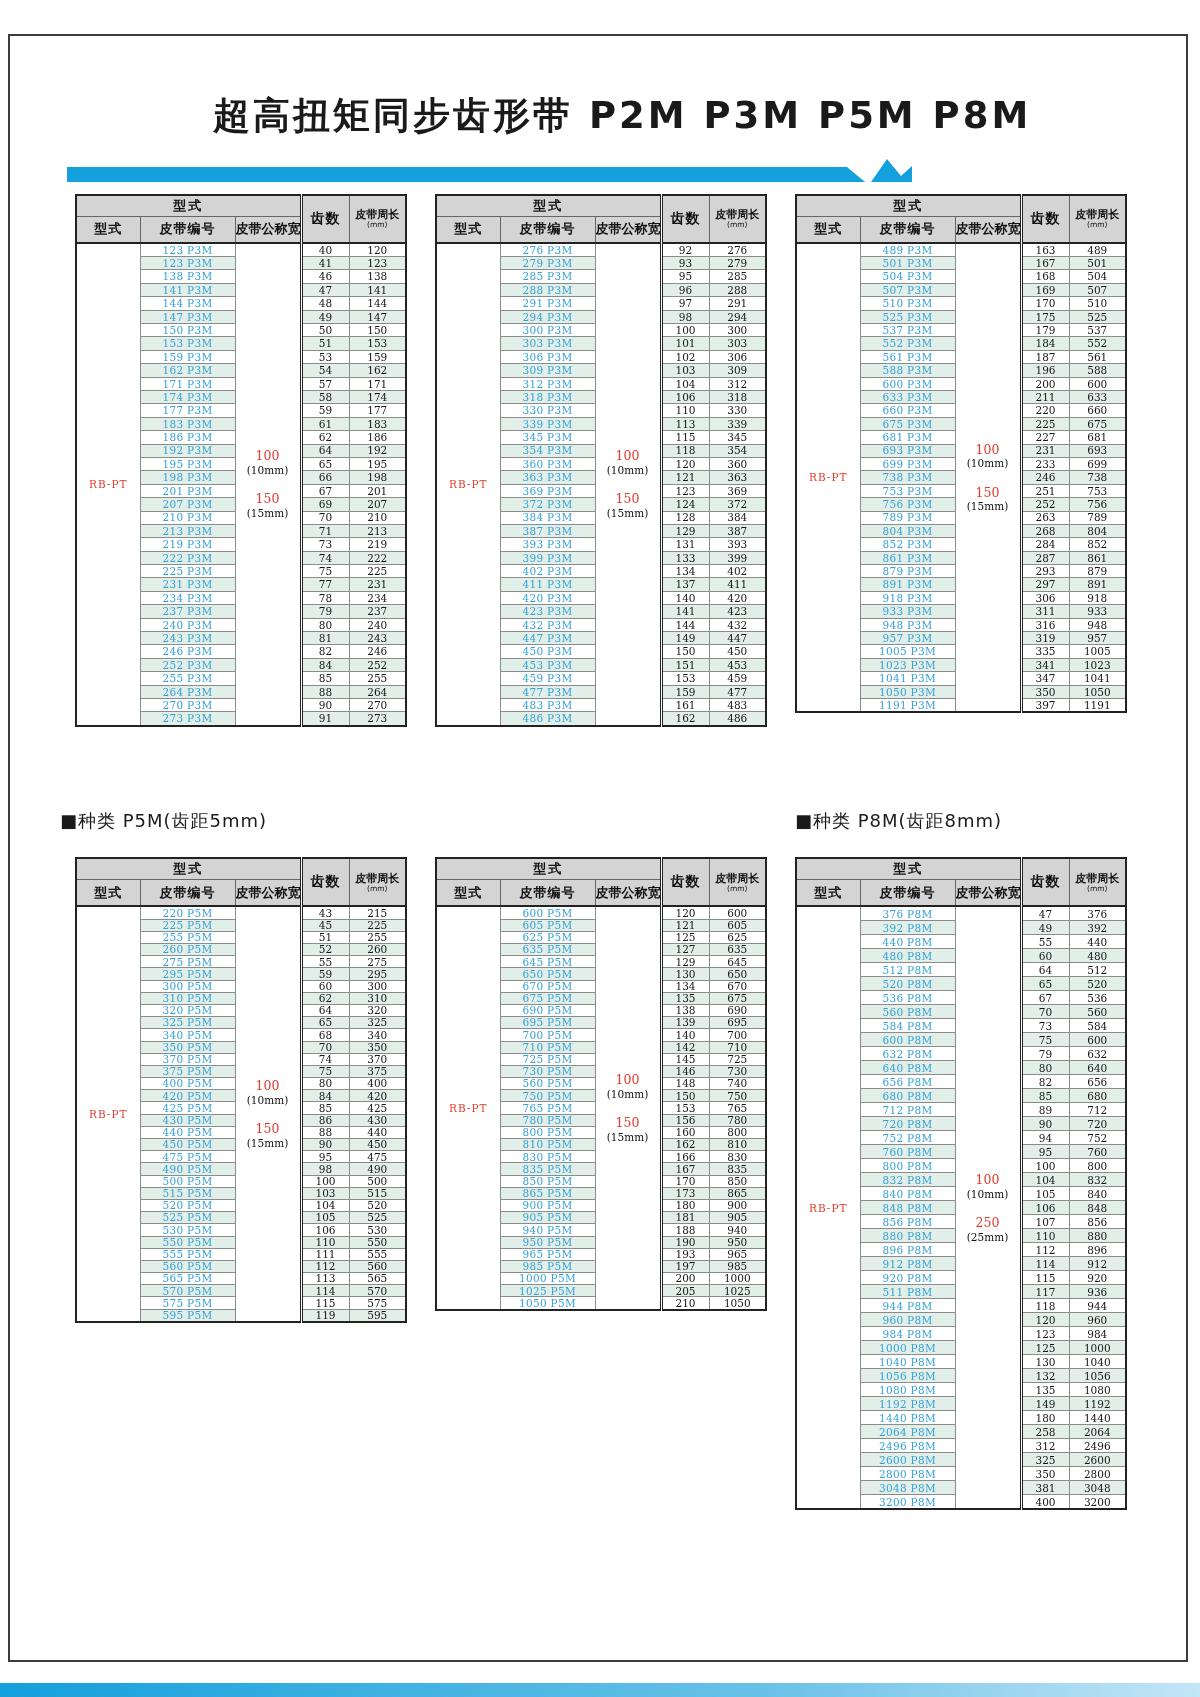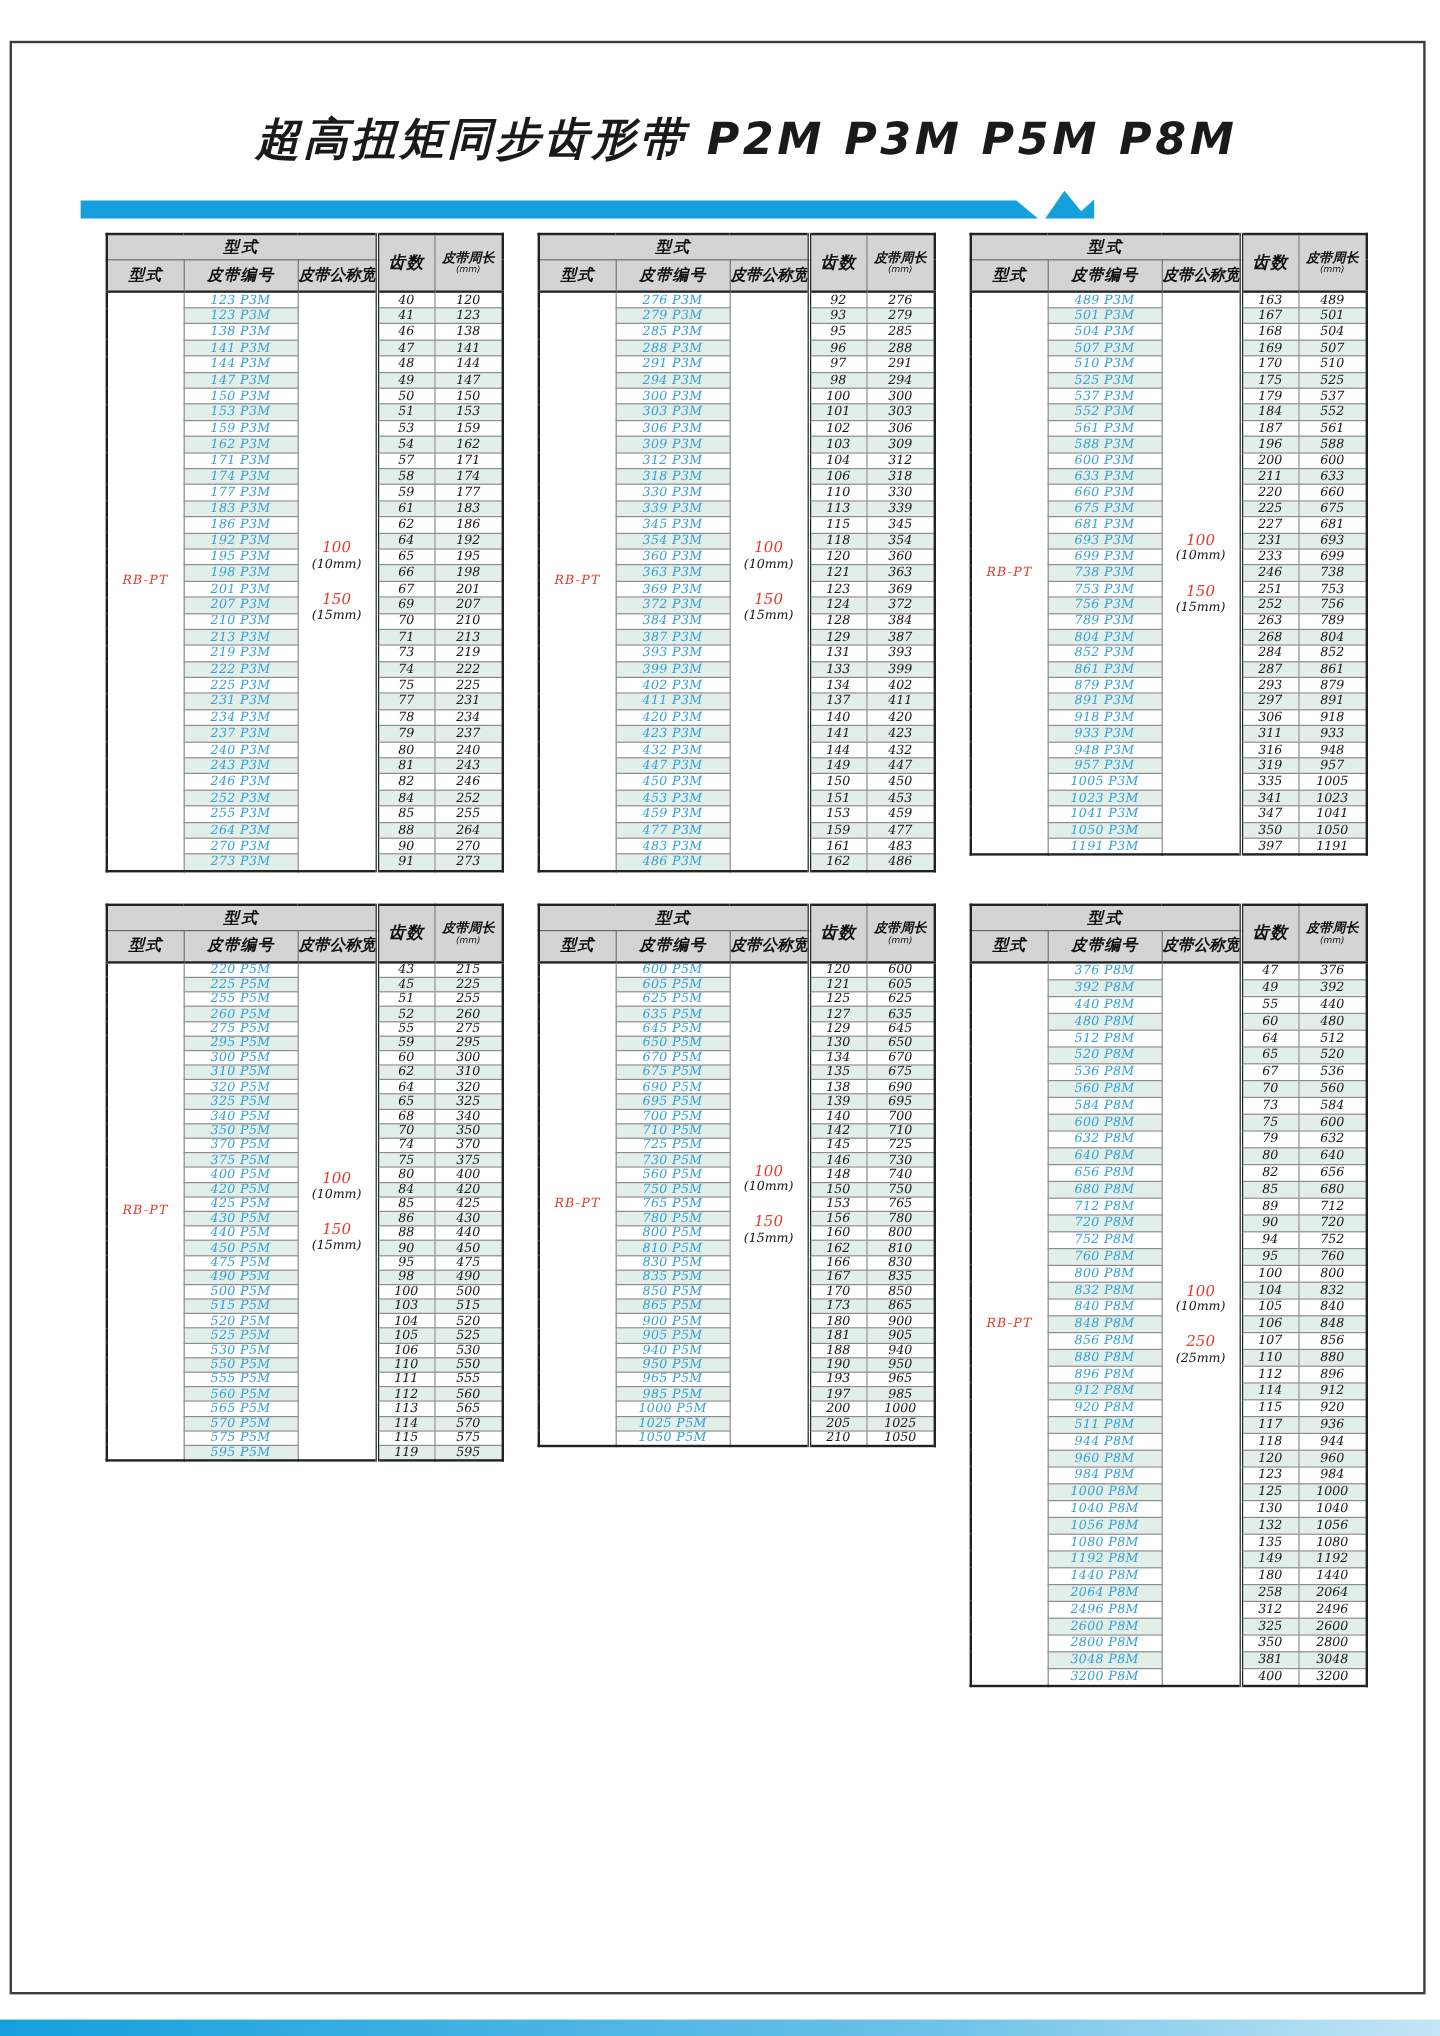--- a/index.html
+++ b/index.html
@@ -2,21 +2,21 @@
 <html style="--accent_blue: #14a0dc; --belt_text: #36a1d6; --highlight_red: #e23b2d; --stripe_green: #e2efe9; --header_gray: #d4d4d4;"><head>
 <meta charset="utf-8">
 <style>
   html,body{margin:0;padding:0;}
   body{
     width:1200px;height:1697px;position:relative;background:#fff;
     font-family:"DejaVu Serif","Liberation Serif",serif;color:#1a1a1a;overflow:hidden;
   }
   .page-frame{
     position:absolute;left:8px;top:34px;width:1180px;height:1628px;
-    border:2px solid #3c3c3c;background:#fff;box-sizing:border-box;overflow:hidden;font-style:italic;
+    border:2px solid #3c3c3c;background:#fff;box-sizing:border-box;overflow:hidden;
   }
   .page-title{
     margin:60px 0 0 203px;font-size:37px;font-weight:600;letter-spacing:3px;
     font-family:"DejaVu Sans","Liberation Sans",sans-serif;line-height:1.1;
   }
   .title-bar{display:block;margin:20px 0 0 57px;}
   .bar-fill{fill:var(--accent_blue,#14a0dc);}
   .section-heading{
     font-size:18px;font-weight:500;letter-spacing:1px;
     font-family:"DejaVu Sans","Liberation Sans",sans-serif;line-height:1.15;
@@ -25,21 +25,21 @@
   .band{
     display:grid;grid-template-columns:332px 332px 332px;column-gap:28px;
     margin-left:65px;align-items:start;
   }
   #band1{margin-top:10px;}
   .band2-heads{display:grid;grid-template-columns:735px auto;margin:84px 0 0 50px;}
   #band2{margin-top:26px;}
 
   .belt-table{
     border-collapse:collapse;table-layout:fixed;width:332px;
-    border:2px solid #222;background:#fff;margin-left:13px;
+    border:2px solid #222;background:#fff;
   }
   .belt-table th,.belt-table td{
     border:1px solid #8b8b8b;text-align:center;vertical-align:middle;
     padding:0;overflow:hidden;white-space:nowrap;
   }
   .belt-table thead th{
     background:var(--header_gray,#d4d4d4);
     font-family:"DejaVu Sans","Liberation Sans",sans-serif;
     font-weight:600;color:#111;border-color:#666;
   }
@@ -715,20 +715,24 @@
           </tr>
           <tr>
             <td class="belt-cell">1191 P3M</td>
             <td class="teeth-cell col-sep">397</td>
             <td class="len-cell">1191</td>
           </tr>
         </tbody>
       </table>
     </div>
 
+  <div class="band2-heads">
+    <div class="section-heading">■种类 P5M(齿距5mm)</div>
+    <div class="section-heading">■种类 P8M(齿距8mm)</div>
+  </div>
 
   <div class="band" id="band2">
       <table class="belt-table p5m">
         <colgroup>
           <col style="width: 64px;">
           <col style="width: 95px;">
           <col style="width: 66px;">
           <col style="width: 48px;">
           <col style="width: 57px;">
         </colgroup>

